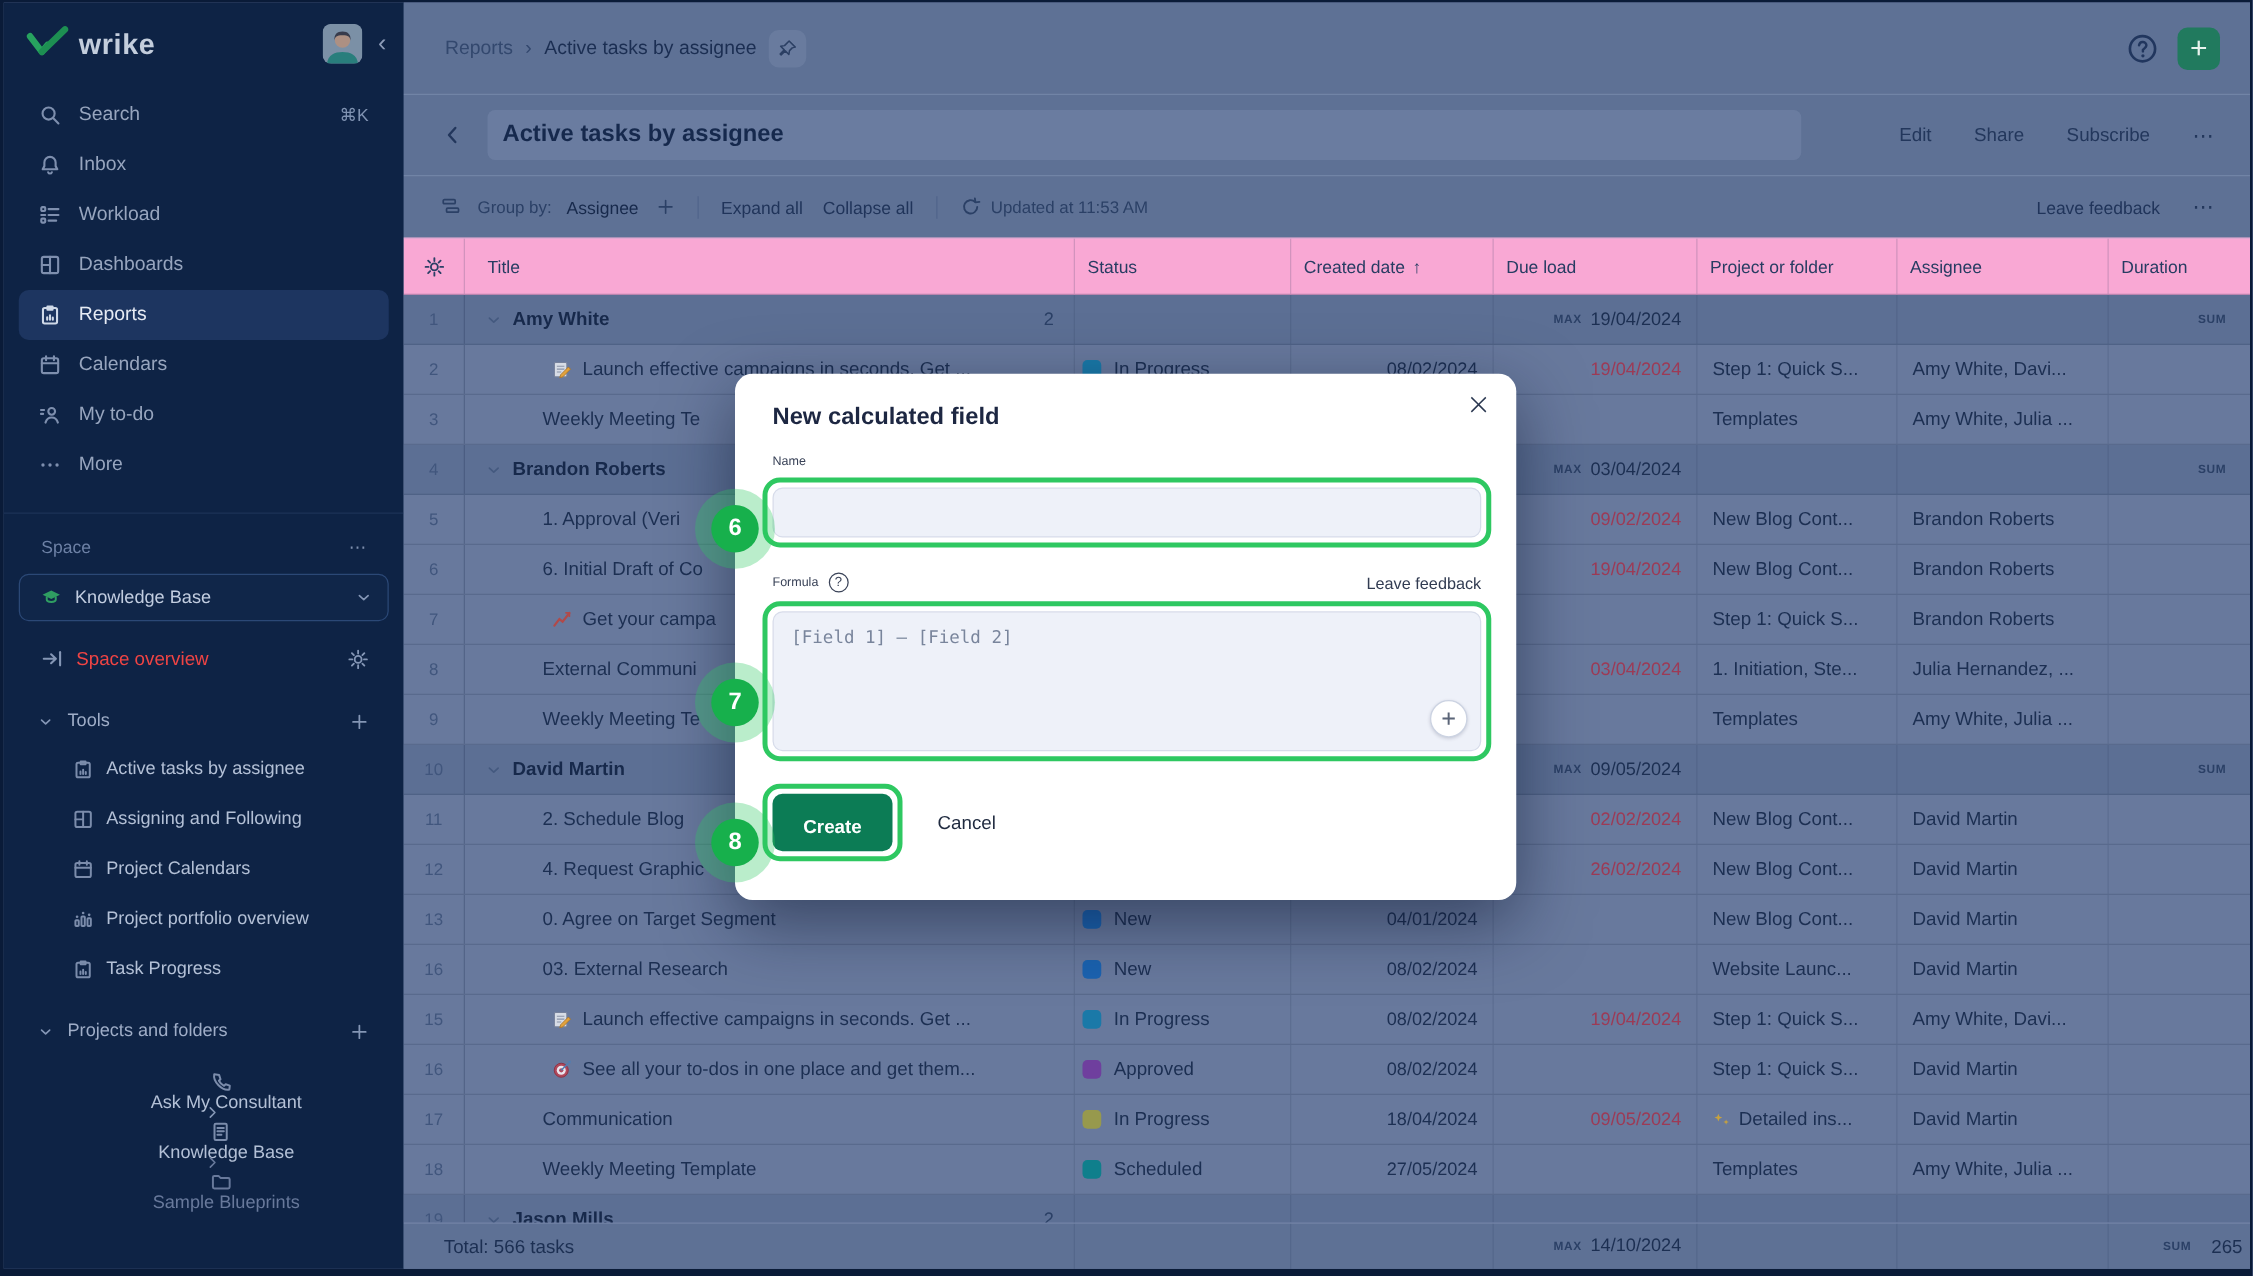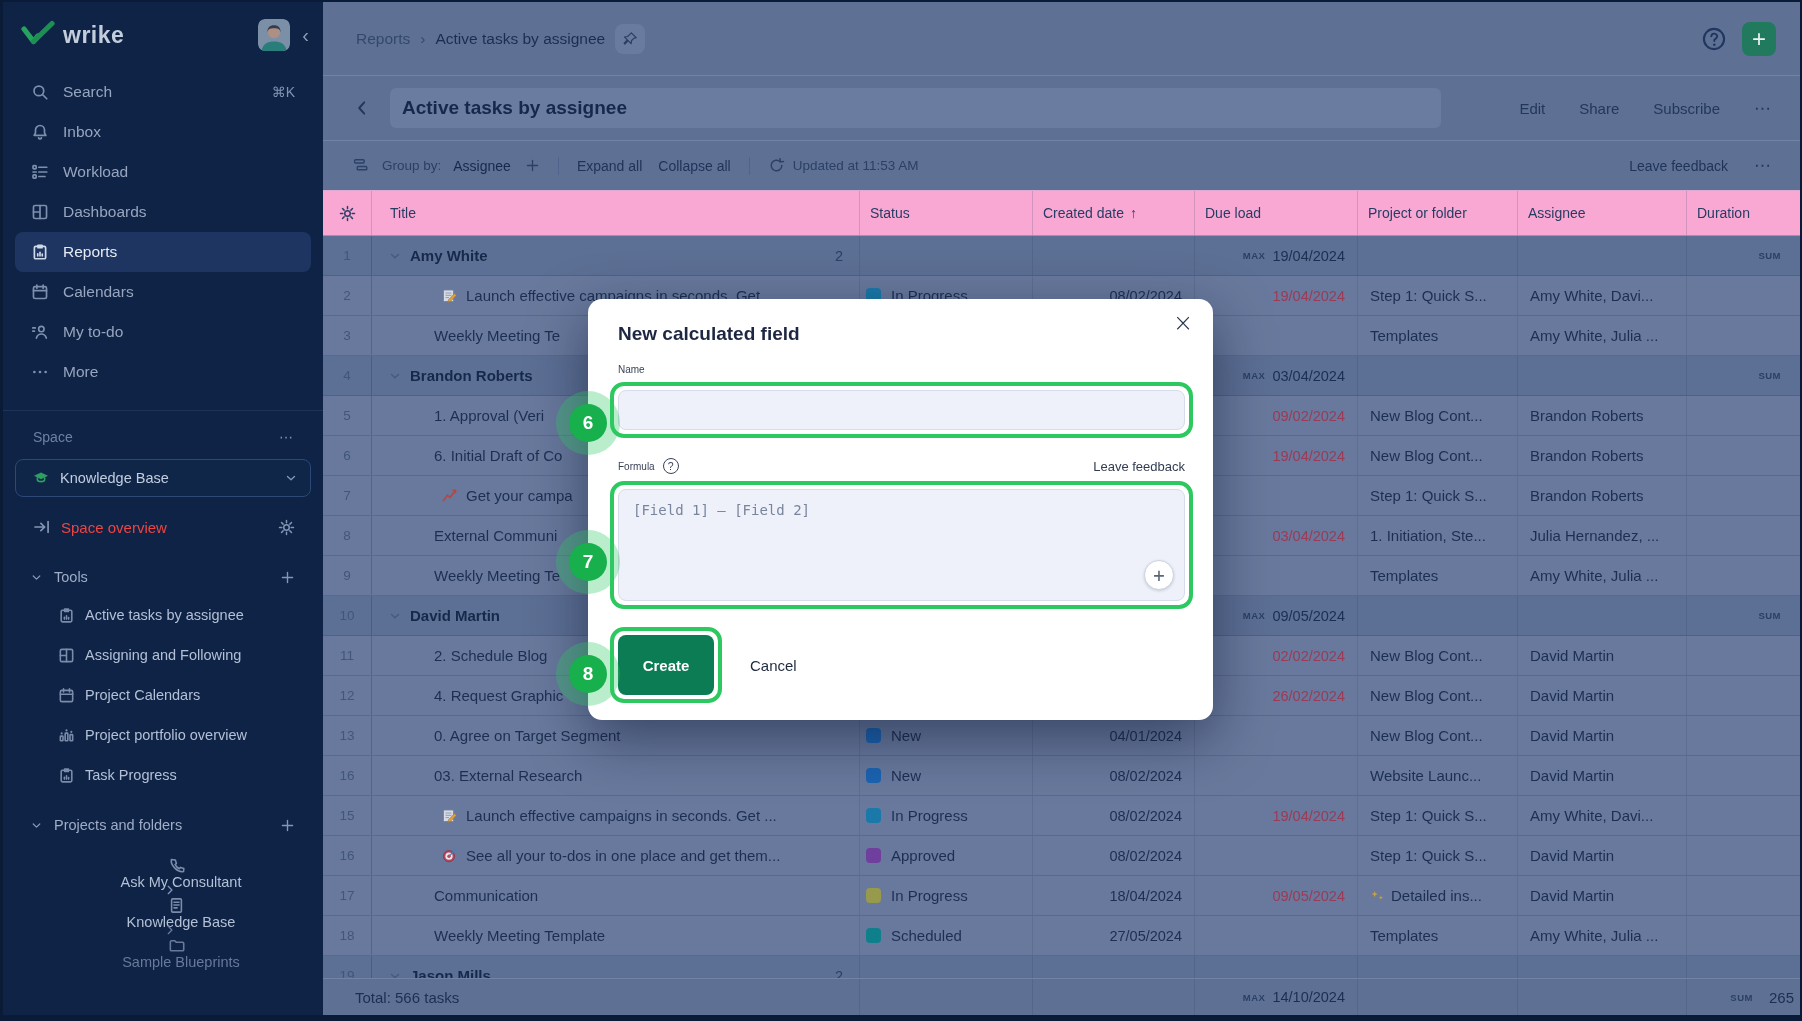--- a/index.html
+++ b/index.html
@@ -147,21 +147,21 @@
              font-size:10.5px; color:#3a4358; display:flex; align-items:center; justify-content:center; cursor:pointer; }
   .fh-right { margin-left:auto; font-size:13px; color:#323c52; cursor:pointer; }
   .formula-box { position:relative; height:112px; background:#eef1f9; border:1px solid #d7dcea;
                  border-radius:8px; padding:12px 14px; font-family:"DejaVu Sans Mono", monospace;
                  font-size:14px; color:#79859c; cursor:text; }
   .fx-add { position:absolute; right:10px; bottom:10px; width:30px; height:30px; border-radius:50%;
             background:#fff; border:1px solid #ccd3e2; box-shadow:0 1px 3px rgba(20,30,60,.18);
             color:#5b6578; font-size:19px; display:flex; align-items:center; justify-content:center; cursor:pointer; }
   .m-buttons { margin-top:18px; display:flex; align-items:center; }
   .ring-btn { margin-left:-8px; border:4px solid #2ec861; border-radius:14px; padding:4px; }
-  .create-btn { height:60px; min-width:96px; padding:18px 22px; background:#0c7c55; color:#fff; border:none;
+  .create-btn { height:46px; min-width:96px; padding:18px 22px; background:#0c7c55; color:#fff; border:none;
                 border-radius:8px; font-size:15px; font-weight:600; cursor:pointer;
                 font-family:"Liberation Sans",sans-serif; }
   .cancel-btn { margin-left:28px; font-size:15px; color:#1f2a3f; cursor:pointer; }
   .badge { position:absolute; left:-19px; width:38px; height:38px; border-radius:50%; background:#17b04c;
            color:#fff; font-weight:700; font-size:19px; display:flex; align-items:center; justify-content:center;
            box-shadow:0 0 0 13px rgba(46,200,97,.33); z-index:12; }
   .badge.b6 { top:105px; } .badge.b7 { top:244px; } .badge.b8 { top:356px; }
 
   .ic svg { width:100%; height:100%; display:block; }
 </style>

